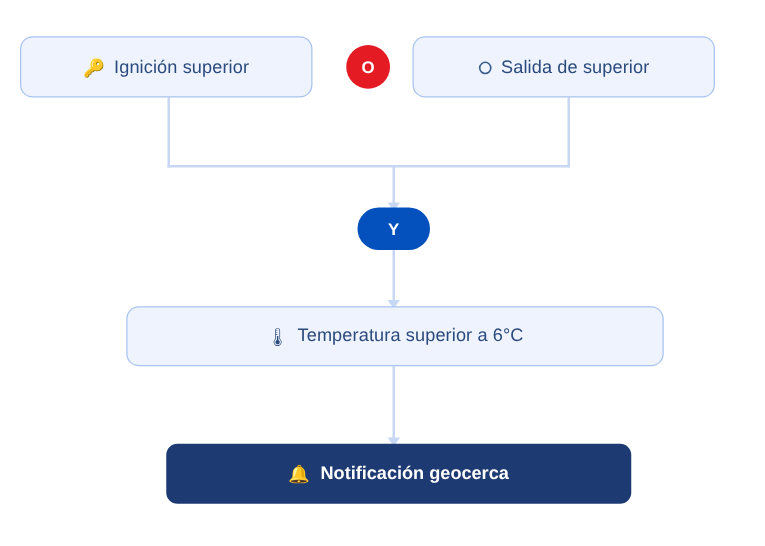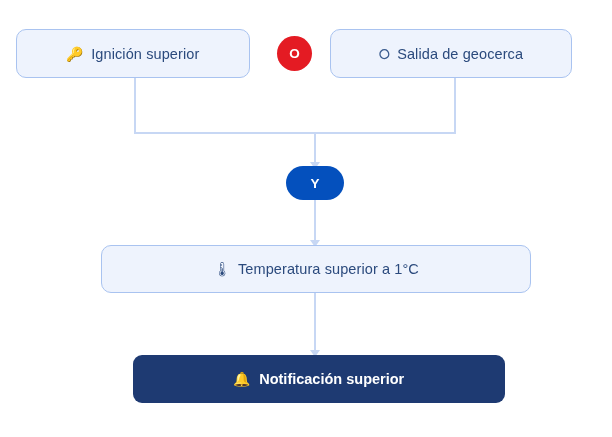--- a/index.html
+++ b/index.html
@@ -147,30 +147,30 @@
     <span class="ico ico-key">🔑</span>
     <span>Ignición superior</span>
   </div>
 
   <div class="badge" id="badge-or">
     <span>O</span>
   </div>
 
   <div class="cond-box" id="box-geofence">
     <span class="ico ico-geo">⭘</span>
-    <span>Salida de geocerca</span>
+    <span>Salida de superior</span>
   </div>
 
   <div class="badge" id="badge-and">
     <span>Y</span>
   </div>
 
   <div class="cond-box" id="box-temperature">
     <span class="ico ico-temp">🌡</span>
-    <span>Temperatura superior a 1°C</span>
+    <span>Temperatura superior a 6°C</span>
   </div>
 
   <div id="box-notification">
     <span class="ico">🔔</span>
-    <span>Notificación superior</span>
+    <span>Notificación geocerca</span>
   </div>
 
 </div>
 
 </body></html>

